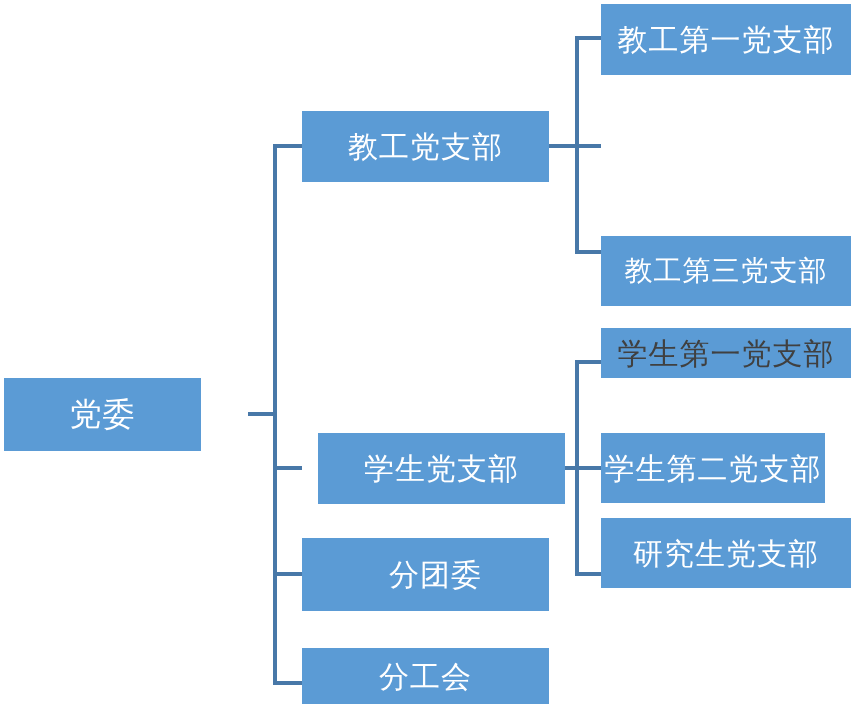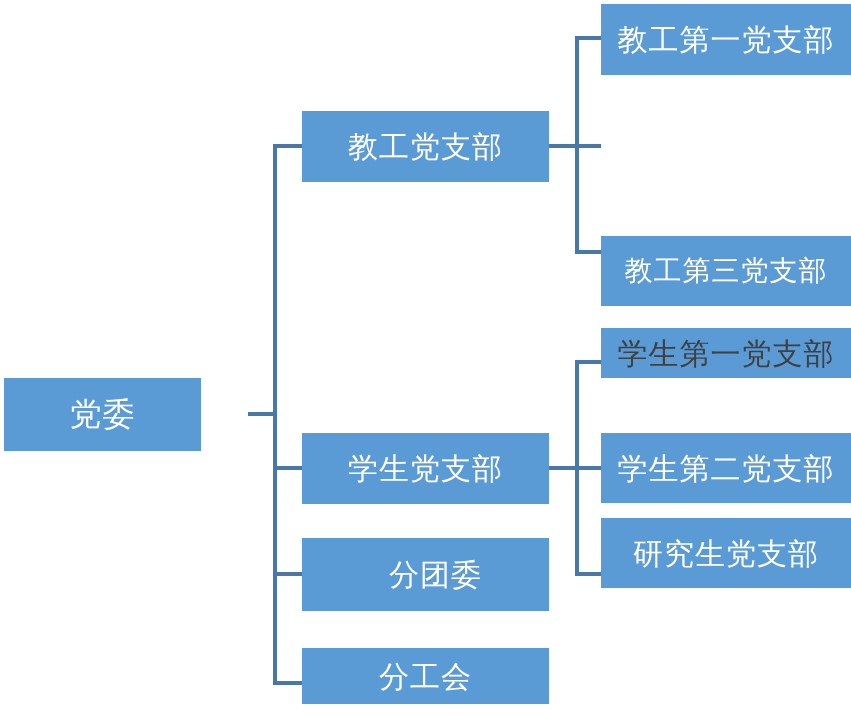--- a/index.html
+++ b/index.html
@@ -47,37 +47,37 @@
     <div class="connector" style="left: 575px; top: 360px; width: 4px; height: 216px; background: rgb(72, 120, 168);"></div>
     <div class="connector" style="left: 549px; top: 466px; width: 52px; height: 4px; background: rgb(72, 120, 168);"></div>
     <div class="connector" style="left: 575px; top: 360px; width: 26px; height: 4px; background: rgb(72, 120, 168);"></div>
     <div class="connector" style="left: 575px; top: 572px; width: 26px; height: 4px; background: rgb(72, 120, 168);"></div>
     <div class="node" style="left: 4px; top: 378px; width: 197px; height: 73px; font-size: 32px; background: rgb(91, 155, 213); color: rgb(255, 255, 255);">
       <span>党委</span>
     </div>
     <div class="node" style="left: 302px; top: 111px; width: 247px; height: 71px; font-size: 30px; background: rgb(91, 155, 213); color: rgb(255, 255, 255);">
       <span>教工党支部</span>
     </div>
-    <div class="node" style="left: 302px; top: 433px; width: 247px; height: 71px; font-size: 30px; background: rgb(91, 155, 213); color: rgb(255, 255, 255);">
+    <div class="node" style="left: 318px; top: 433px; width: 247px; height: 71px; font-size: 30px; background: rgb(91, 155, 213); color: rgb(255, 255, 255);">
       <span>学生党支部</span>
     </div>
     <div class="node" style="left: 302px; top: 538px; width: 247px; height: 73px; font-size: 30px; background: rgb(91, 155, 213); color: rgb(255, 255, 255); padding-left: 20px;">
       <span>分团委</span>
     </div>
     <div class="node" style="left: 302px; top: 648px; width: 247px; height: 56px; font-size: 30px; background: rgb(91, 155, 213); color: rgb(255, 255, 255);">
       <span>分工会</span>
     </div>
     <div class="node" style="left: 601px; top: 4px; width: 250px; height: 71px; font-size: 30px; background: rgb(91, 155, 213); color: rgb(255, 255, 255);">
       <span>教工第一党支部</span>
     </div>
     <div class="node" style="left: 601px; top: 224px; width: 250px; height: 70px; font-size: 28px; background: rgb(91, 155, 213); color: rgb(255, 255, 255); margin-top: 12px;">
       <span>教工第三党支部</span>
     </div>
     <div class="node" style="left: 601px; top: 328px; width: 250px; height: 50px; font-size: 30px; background: rgb(91, 155, 213); color: #404040;">
       <span>学生第一党支部</span>
     </div>
-    <div class="node" style="left: 601px; top: 433px; width: 250px; height: 70px; font-size: 30px; background: rgb(91, 155, 213); color: rgb(255, 255, 255);">
+    <div class="node" style="left: 601px; top: 433px; width: 224px; height: 70px; font-size: 30px; background: rgb(91, 155, 213); color: rgb(255, 255, 255);">
       <span>学生第二党支部</span>
     </div>
     <div class="node" style="left: 601px; top: 518px; width: 250px; height: 70px; font-size: 30px; background: rgb(91, 155, 213); color: rgb(255, 255, 255);">
       <span>研究生党支部</span>
     </div>
   </div>
 
 </body></html>

